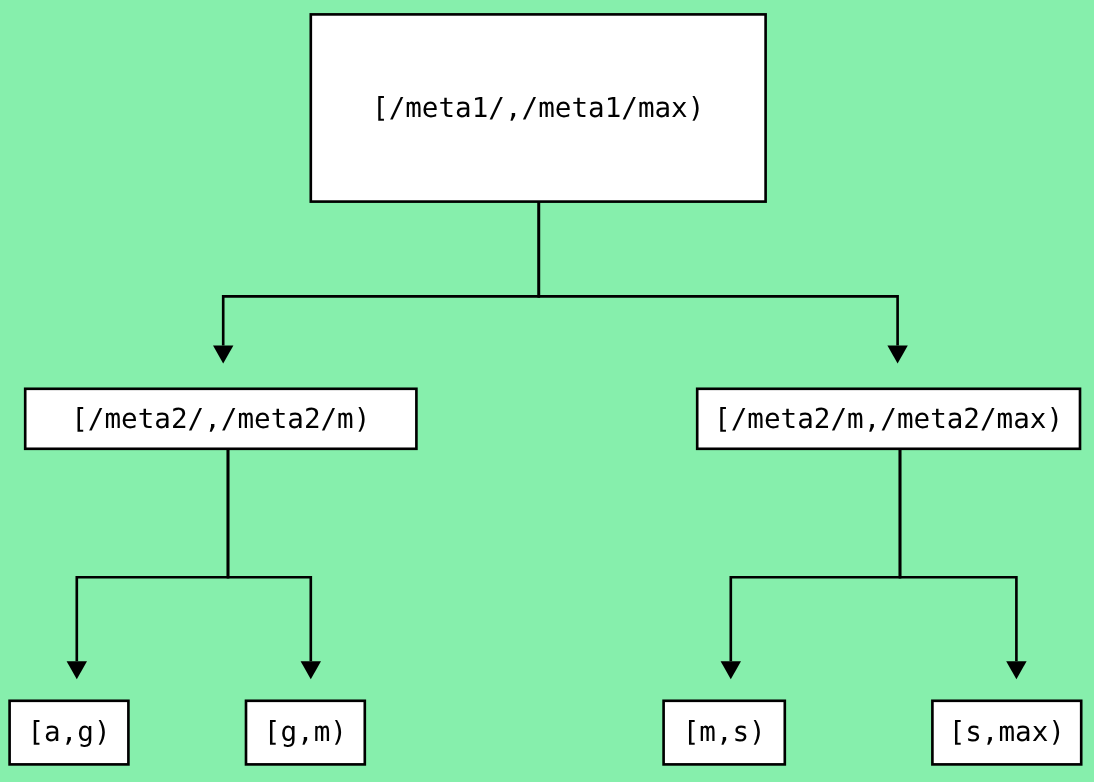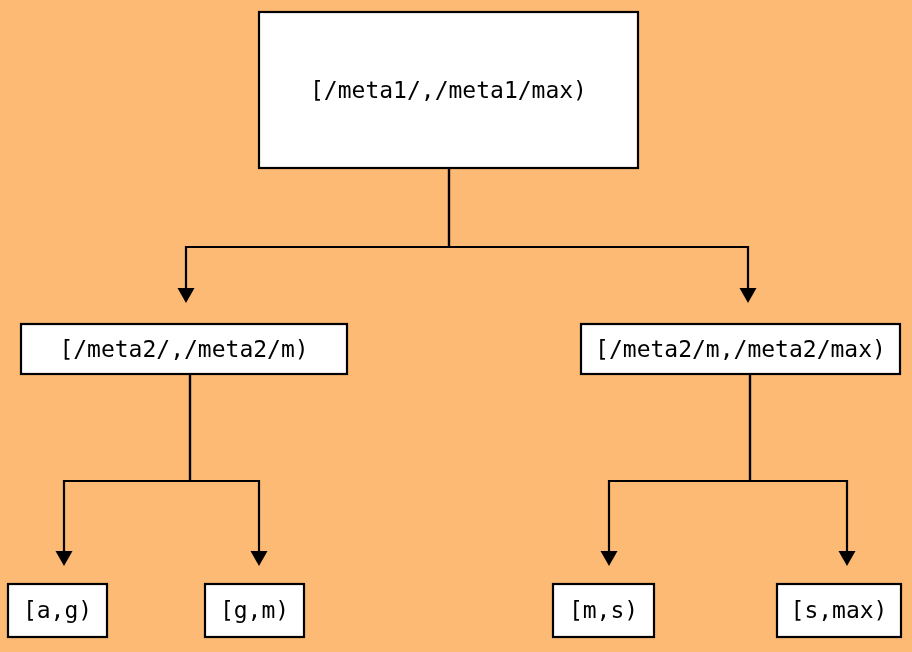--- a/index.html
+++ b/index.html
@@ -10,21 +10,21 @@
   body {
     width: 912px;
     height: 652px;
     overflow: hidden;
     font-family: "DejaVu Sans Mono", monospace;
   }
   #diagram-root {
     position: relative;
     width: 912px;
     height: 652px;
-    background: #fdba74;
+    background: #86efac;
   }
   svg.tree-canvas {
     position: absolute;
     left: 0;
     top: 0;
     width: 912px;
     height: 652px;
     display: block;
   }
   .node-box {

